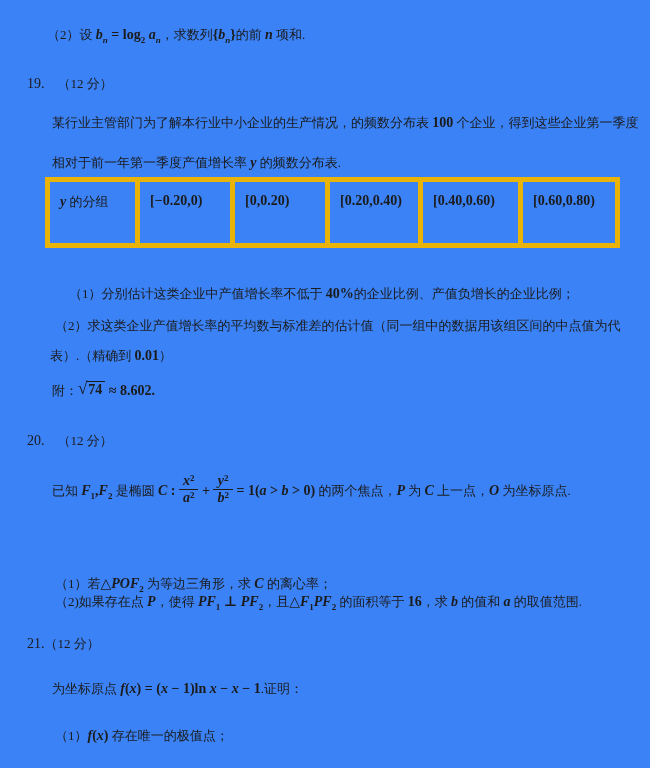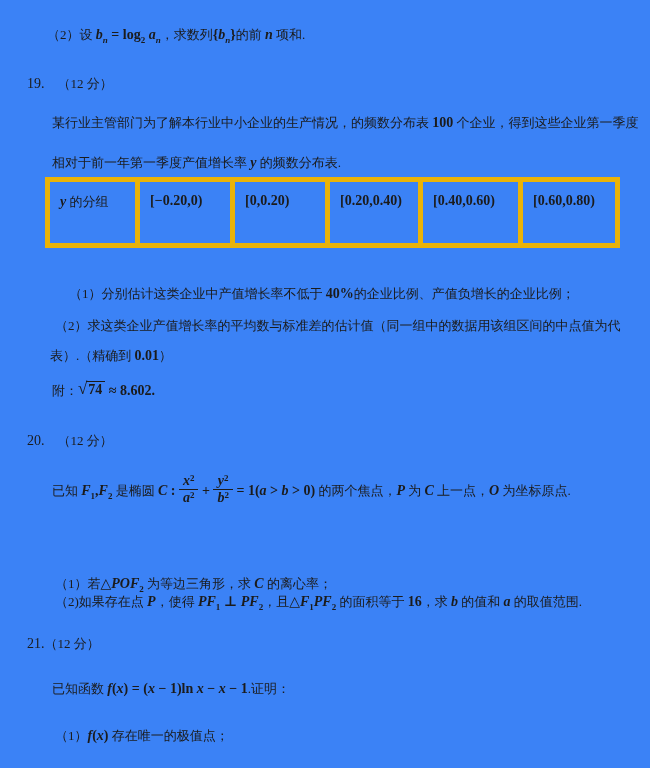--- a/index.html
+++ b/index.html
@@ -79,17 +79,17 @@
   <div class="line" style="top:431px;left:27px;"><span class="mn">20.</span><span class="zh">　（12 分）</span></div>
 
   <div class="line" style="top:475px;left:52px;"><span class="zh">已知 </span><span class="mv">F</span><span class="mu sb">1</span><span class="mu">,</span><span class="mv">F</span><span class="mu sb">2</span><span class="zh"> 是椭圆 </span><span class="mv">C</span><span class="mu"> : </span><span class="frac"><span class="num"><span class="mv">x</span><span class="mu sp">2</span></span><span class="den"><span class="mv">a</span><span class="mu sp">2</span></span></span><span class="mu"> + </span><span class="frac"><span class="num"><span class="mv">y</span><span class="mu sp">2</span></span><span class="den"><span class="mv">b</span><span class="mu sp">2</span></span></span><span class="mu"> = 1(</span><span class="mv">a</span><span class="mu"> &gt; </span><span class="mv">b</span><span class="mu"> &gt; 0)</span><span class="zh"> 的两个焦点，</span><span class="mv">P</span><span class="zh"> 为 </span><span class="mv">C</span><span class="zh"> 上一点，</span><span class="mv">O</span><span class="zh"> 为坐标原点.</span></div>
 
   <div class="line" style="top:546px;left:55px;margin-top:28px;"><span class="zh">（1）若</span><span class="mu">△</span><span class="mv">POF</span><span class="mu sb">2</span><span class="zh"> 为等边三角形，求 </span><span class="mv">C</span><span class="zh"> 的离心率；</span></div>
 
   <div class="line" style="top:592px;left:55px;"><span class="zh">（2)如果存在点 </span><span class="mv">P</span><span class="zh">，使得 </span><span class="mv">PF</span><span class="mu sb">1</span><span class="mu"> ⊥ </span><span class="mv">PF</span><span class="mu sb">2</span><span class="zh">，且</span><span class="mu">△</span><span class="mv">F</span><span class="mu sb">1</span><span class="mv">PF</span><span class="mu sb">2</span><span class="zh"> 的面积等于 </span><span class="mu">16</span><span class="zh">，求 </span><span class="mv">b</span><span class="zh"> 的值和 </span><span class="mv">a</span><span class="zh"> 的取值范围.</span></div>
 
   <div class="line" style="top:634px;left:27px;"><span class="mn">21.</span><span class="zh">（12 分）</span></div>
 
-  <div class="line" style="top:679px;left:52px;"><span class="zh">已知函数 </span><span class="mv">f</span><span class="mu">(</span><span class="mv">x</span><span class="mu">) = (</span><span class="mv">x</span><span class="mu"> − 1)ln </span><span class="mv">x</span><span class="mu"> − </span><span class="mv">x</span><span class="mu"> − 1</span><span class="zh">.证明：</span></div>
+  <div class="line" style="top:679px;left:52px;"><span class="zh">为坐标原点 </span><span class="mv">f</span><span class="mu">(</span><span class="mv">x</span><span class="mu">) = (</span><span class="mv">x</span><span class="mu"> − 1)ln </span><span class="mv">x</span><span class="mu"> − </span><span class="mv">x</span><span class="mu"> − 1</span><span class="zh">.证明：</span></div>
 
   <div class="line" style="top:726px;left:55px;"><span class="zh">（1）</span><span class="mv">f</span><span class="mu">(</span><span class="mv">x</span><span class="mu">)</span><span class="zh"> 存在唯一的极值点；</span></div>
 
 </div>
 
 </body></html>

